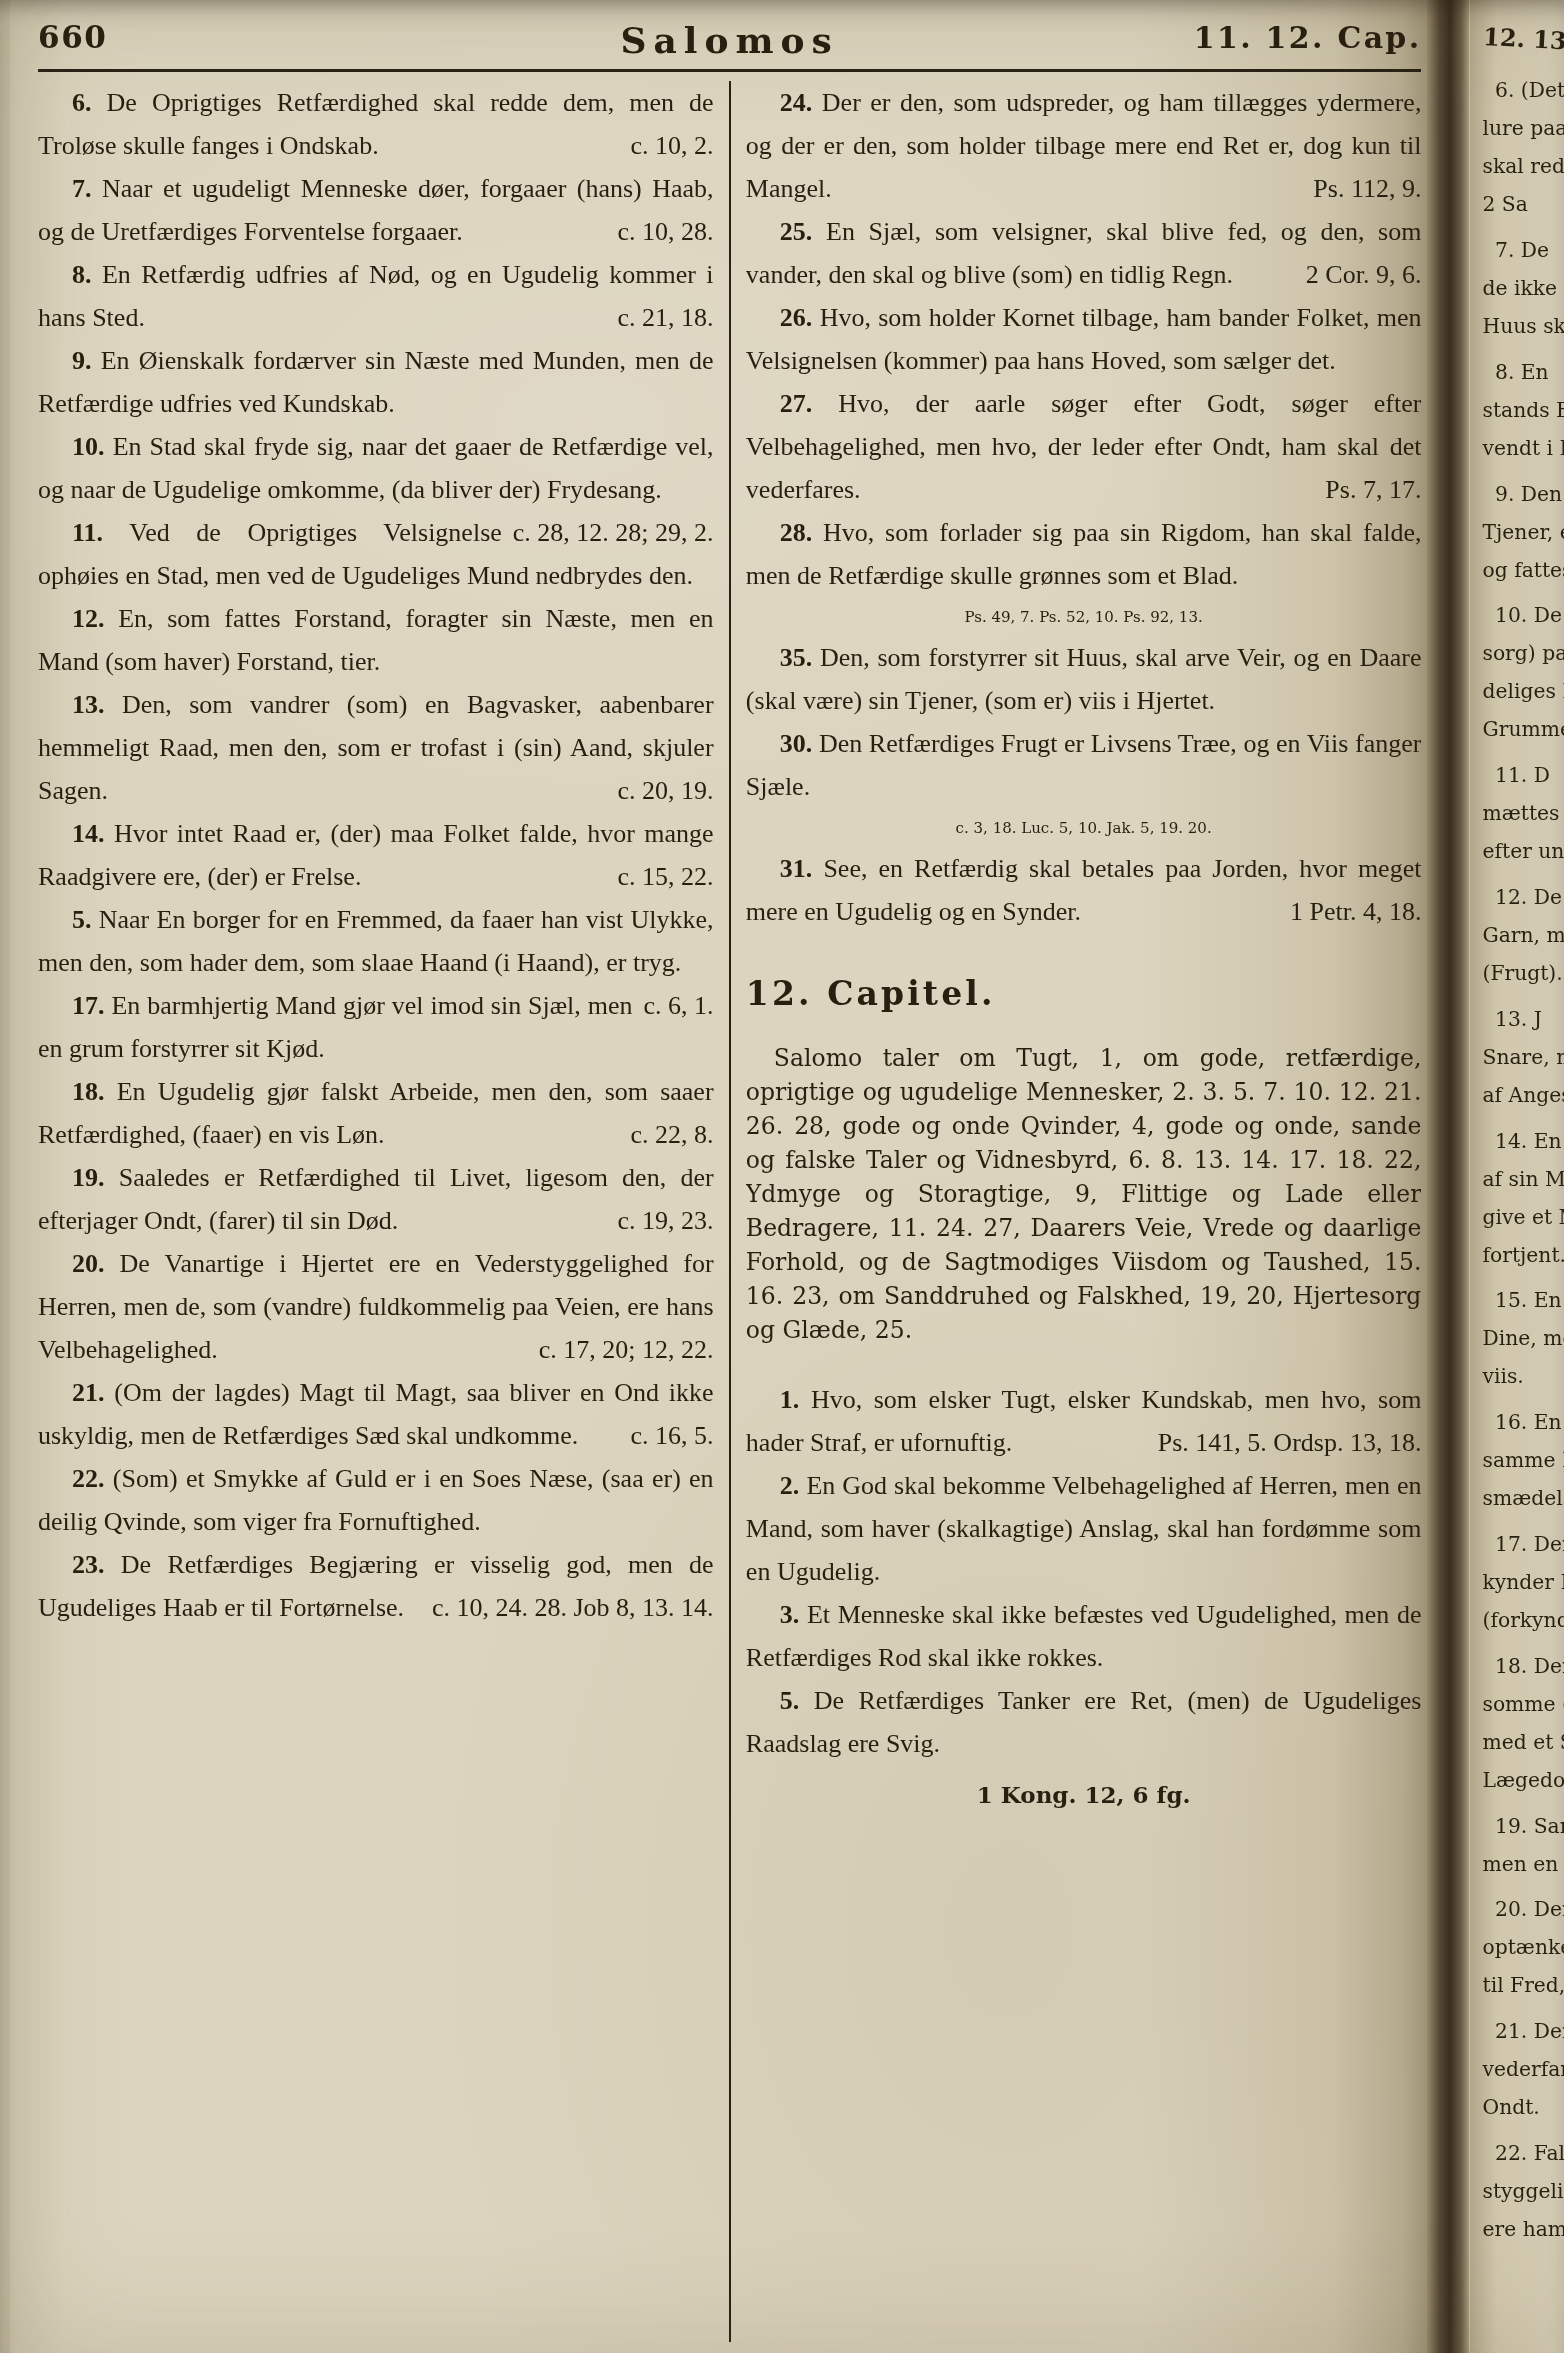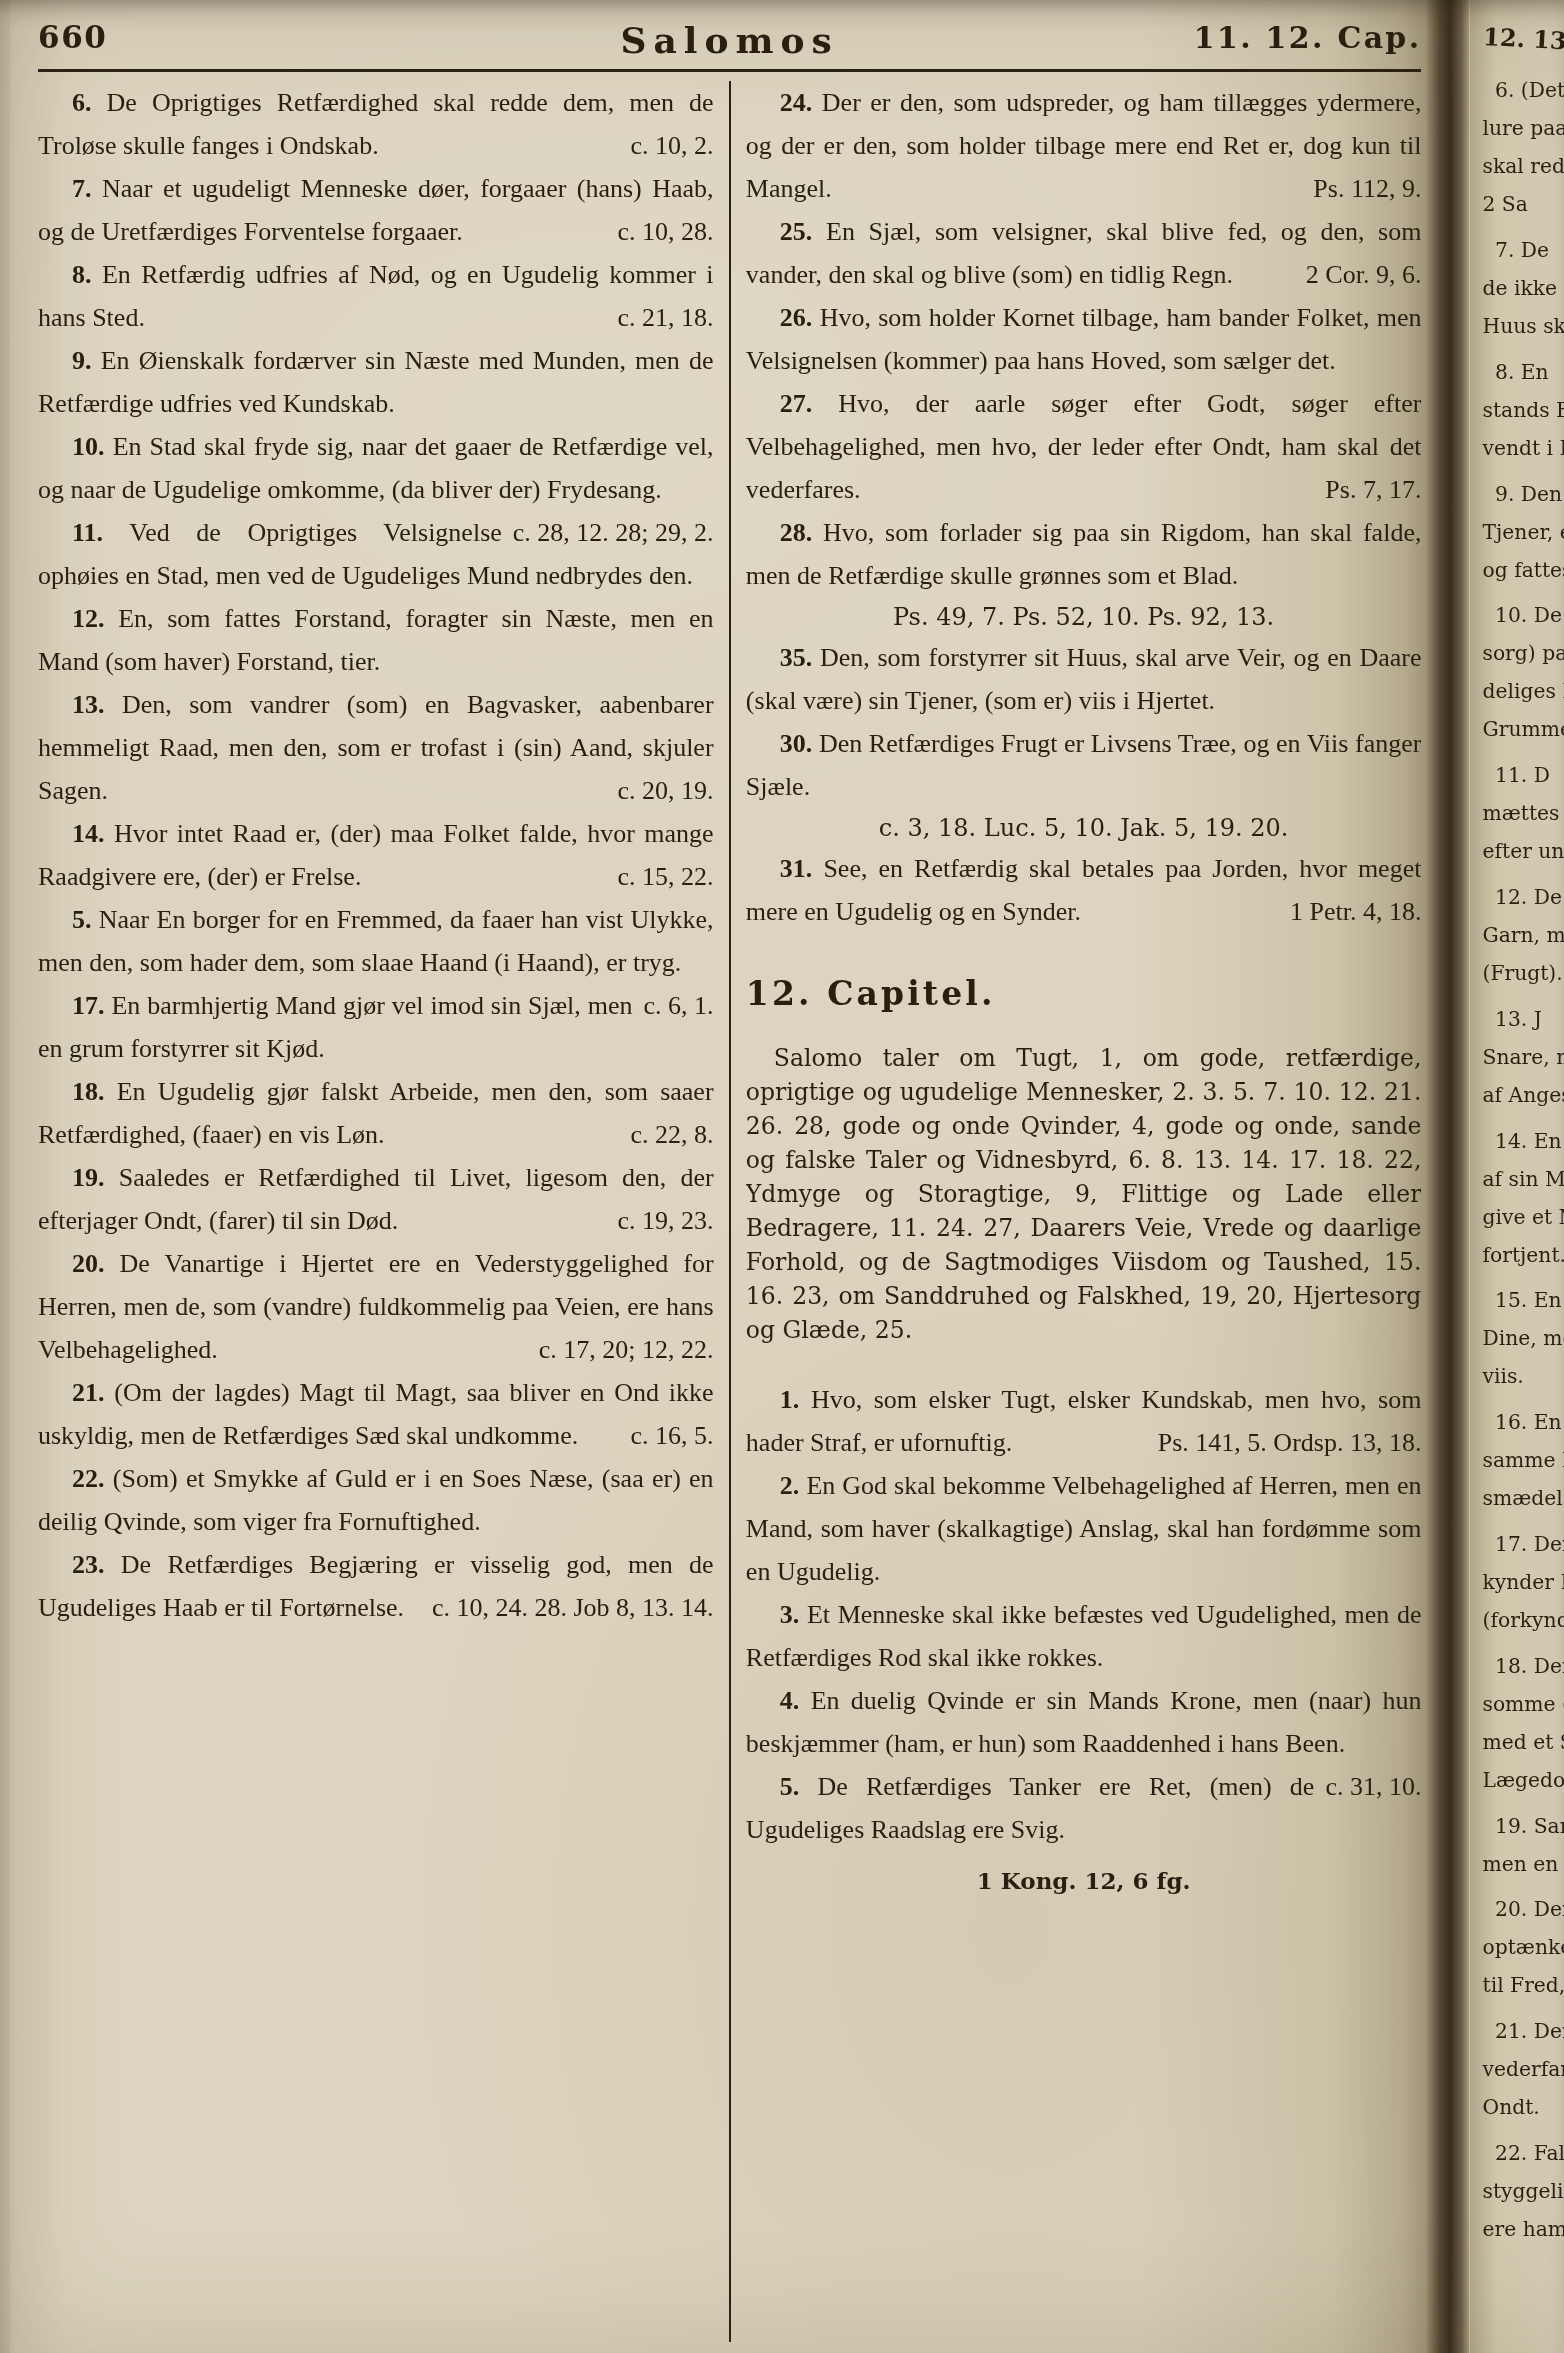--- a/index.html
+++ b/index.html
@@ -60,21 +60,21 @@
     line-height: 43px;
     text-align: justify;
     text-indent: 34px;
     font-family: Liberation Serif, serif;
   }
   .vnum { font-weight: bold; }
   .vref { float: right; text-indent: 0; padding-left: 11px; }
   .refline {
     margin: 1.6px 0;
     text-align: center;
-    font-size: 24px;
+    font-size: 15px;
     line-height: 36px;
     text-indent: 0;
   }
   .chapter-heading {
     text-align: left;
     font-size: 33px;
     font-weight: bold;
     letter-spacing: 3.1px;
     margin: 41px 0 28px 0;
   }
@@ -169,21 +169,20 @@
             <p class="verse"><span class="vnum">30.</span> <span>Den Retfærdiges Frugt er Livsens Træe, og en Viis fanger Sjæle.</span></p>
             <p class="refline">c. 3, 18.  Luc. 5, 10.  Jak. 5, 19. 20.</p>
             <p class="verse"><span class="vnum">31.</span> <span>See, en Retfærdig skal betales paa Jorden, hvor meget mere en Ugudelig og en Synder.</span> <span class="vref">1 Petr. 4, 18.</span></p>
           </div>
         <h2 class="chapter-heading">12. Capitel.</h2>
         <p class="summary">Salomo taler om Tugt, 1, om gode, retfærdige, oprigtige og ugudelige Mennesker, 2. 3. 5. 7. 10. 12. 21. 26. 28, gode og onde Qvinder, 4, gode og onde, sande og falske Taler og Vidnesbyrd, 6. 8. 13. 14. 17. 18. 22, Ydmyge og Storagtige, 9, Flittige og Lade eller Bedragere, 11. 24. 27, Daarers Veie, Vrede og daarlige Forhold, og de Sagtmodiges Viisdom og Taushed, 15. 16. 23, om Sanddruhed og Falskhed, 19, 20, Hjertesorg og Glæde, 25.</p>
         <div id="ch12-verses">
             <p class="verse"><span class="vnum">1.</span> <span>Hvo, som elsker Tugt, elsker Kundskab, men hvo, som hader Straf, er ufornuftig.</span> <span class="vref">Ps. 141, 5. Ordsp. 13, 18.</span></p>
             <p class="verse"><span class="vnum">2.</span> <span>En God skal bekomme Velbehagelighed af Herren, men en Mand, som haver (skalkagtige) Anslag, skal han fordømme som en Ugudelig.</span></p>
             <p class="verse"><span class="vnum">3.</span> <span>Et Menneske skal ikke befæstes ved Ugudelighed, men de Retfærdiges Rod skal ikke rokkes.</span></p>
-            <p class="verse"><span class="vnum">4.</span> <span>En duelig Qvinde er sin Mands Krone, men (naar) hun beskjæmmer (ham, er hun) som Raaddenhed i hans Been.</span> <span class="vref">c. 31, 10.</span></p>
             <p class="verse"><span class="vnum">5.</span> <span>De Retfærdiges Tanker ere Ret, (men) de Ugudeliges Raadslag ere Svig.</span></p>
           </div>
         <p class="footnote">1 Kong. 12, 6 fg.</p>
       </div>
     </div>
 
   </div>
 
   <div class="gutter-shadow"></div>
 

